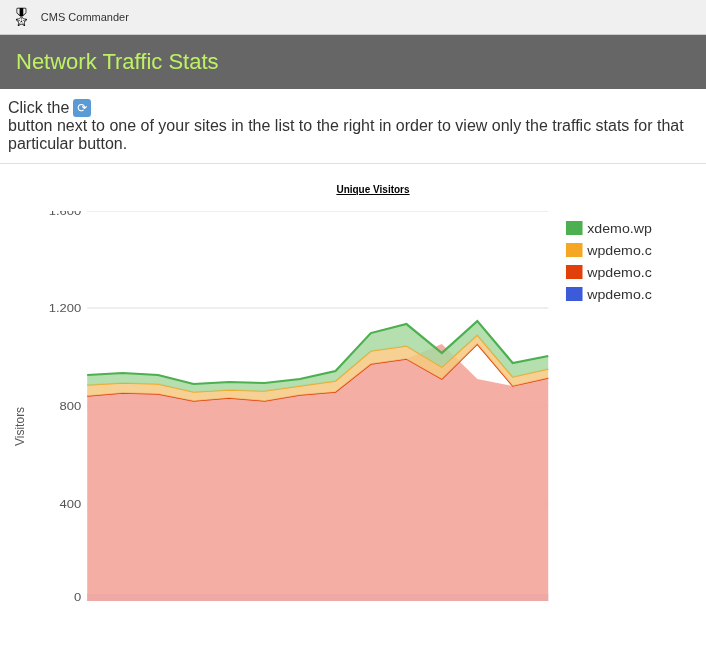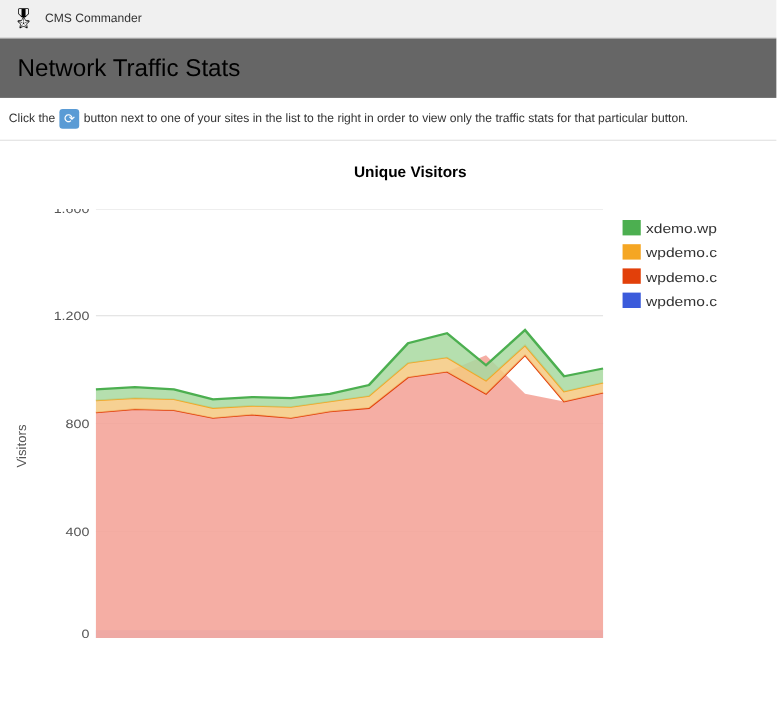--- a/index.html
+++ b/index.html
@@ -17,28 +17,28 @@
       font-size: 18px;
     }
     .app-header-title {
       font-size: 11px;
       color: #333;
     }
 
     .page-title-bar {
       background: #666;
       padding: 14px 16px;
-      color: #000000;
+      color: #bef264;
       font-size: 22px;
       font-weight: normal;
     }
 
     .instruction-bar {
       padding: 10px 8px;
-      font-size: 11px;
+      font-size: 16px;
       color: #333;
       border-bottom: 1px solid #e0e0e0;
       display: flex;
       align-items: center;
       flex-wrap: wrap;
     }
     .instruction-bar .icon-btn {
       display: inline-block;
       width: 18px;
       height: 18px;
@@ -59,23 +59,24 @@
     }
 
     .chart-container {
       padding: 20px 10px 10px 10px;
       position: relative;
     }
 
     .chart-title {
       text-align: center;
       font-weight: bold;
-      font-size: 14px;
-      margin-bottom: 26px;
+      font-size: 10px;
+      margin-bottom: 16px;
       margin-left: 40px;
+      text-decoration: underline;
     }
 
     .chart-area {
       display: flex;
       position: relative;
       height: 430px;
       justify-content: center;
     }
 
     .y-axis-label {

